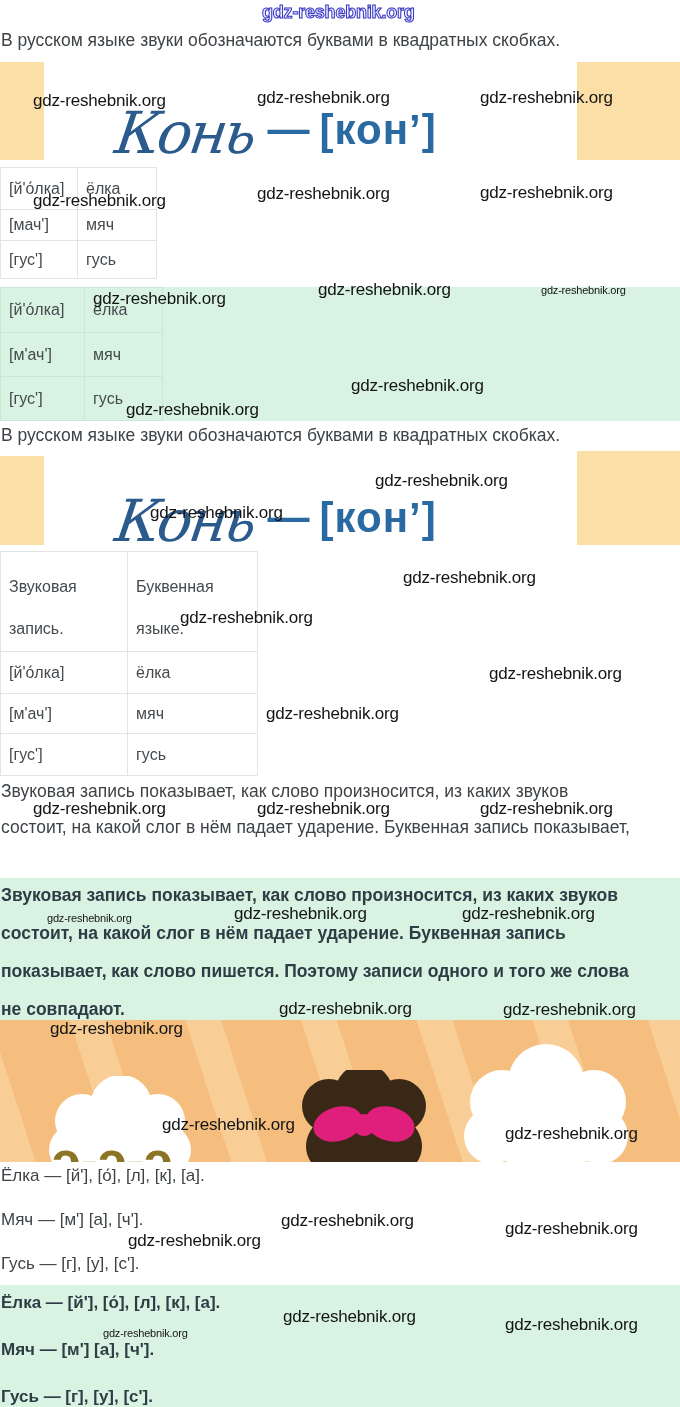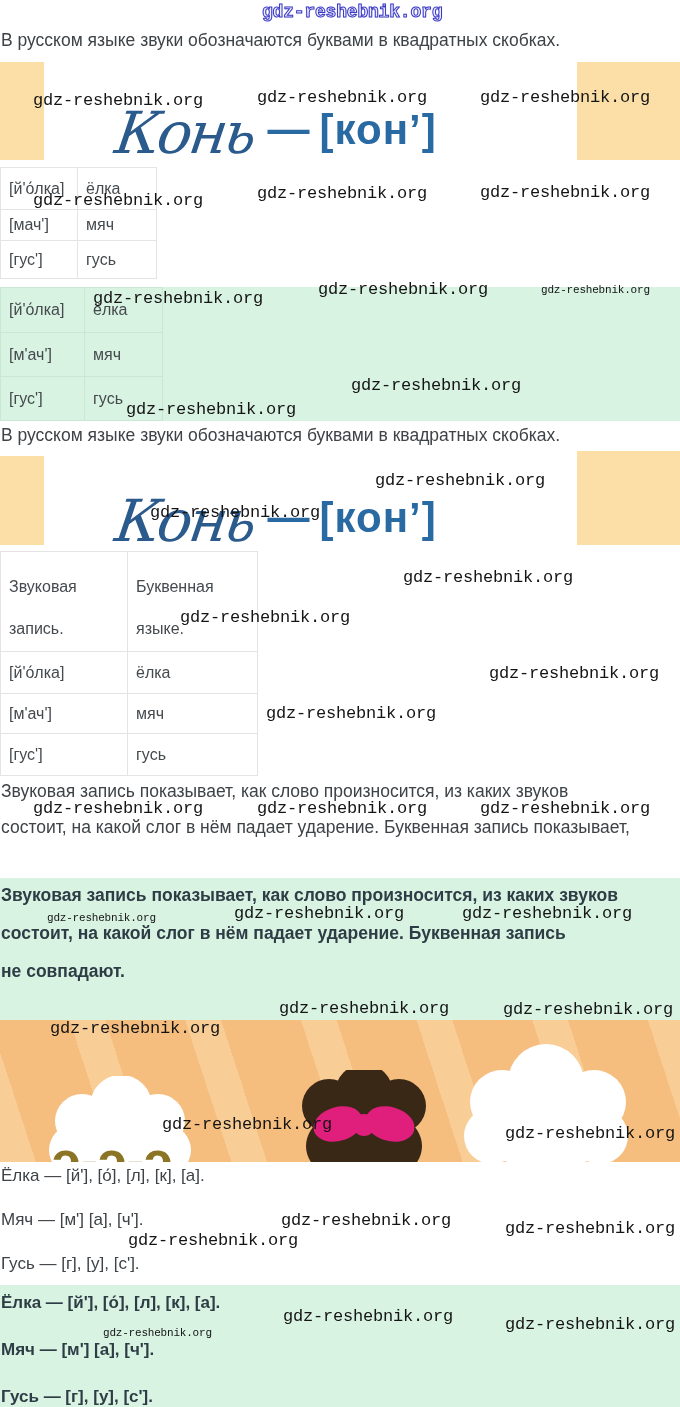--- a/index.html
+++ b/index.html
@@ -1,19 +1,19 @@
 <!DOCTYPE html>
 <html><head>
 <meta charset="utf-8">
 <style>
   html,body{margin:0;padding:0;background:#fff;}
   .page{position:relative;width:680px;height:1407px;overflow:hidden;background:#fff;
         font-family:"Liberation Sans","DejaVu Sans",sans-serif;color:#3f4449;}
   
-  .wm{position:absolute;font-size:17px;color:#141414;white-space:nowrap;letter-spacing:-0.2px;font-family:Liberation Mono, monospace;}
+  .wm{position:absolute;font-size:17px;color:#141414;white-space:nowrap;letter-spacing:-0.2px;}
   .wm-sm{font-size:11px;}
   .wm-blue{font-size:18px;font-weight:700;color:#eef;-webkit-text-stroke:1px #3b3bc4;text-shadow:0 0 1px #3b3bc4;}
   
   .sentence{position:absolute;left:1px;font-size:17.5px;line-height:20px;color:#3e4347;white-space:nowrap;}
   .para{position:absolute;left:1px;font-size:17.5px;color:#3e4347;}
   .para .pline{line-height:20px;margin-bottom:16px;white-space:nowrap;}
   .para-green{position:absolute;left:1px;font-size:17.5px;font-weight:700;color:#2e3d45;}
   .para-green .pline{line-height:20px;margin-bottom:18px;white-space:nowrap;}
   
   .band{position:absolute;left:0;width:680px;}
@@ -127,20 +127,21 @@
     </table>
 
   <div class="para" style="top:781px;">
     <div class="pline">Звуковая запись показывает, как слово произносится, из каких звуков</div>
     <div class="pline">состоит, на какой слог в нём падает ударение. Буквенная запись показывает,</div>
   </div>
 
   <div class="para-green" style="top:885px;">
     <div class="pline">Звуковая запись показывает, как слово произносится, из каких звуков</div>
     <div class="pline">состоит, на какой слог в нём падает ударение. Буквенная запись</div>
+    <div class="pline">показывает, как слово пишется. Поэтому записи одного и того же слова</div>
     <div class="pline">не совпадают.</div>
   </div>
 
   <div class="orange">
 
     <svg class="cloud" style="left:44px;top:56px;" width="155" height="100" viewBox="0 0 155 100">
       <circle cx="38" cy="45" r="27" fill="#fff"></circle>
       <circle cx="77" cy="30" r="31" fill="#fff"></circle>
       <circle cx="114" cy="45" r="27" fill="#fff"></circle>
       <circle cx="30" cy="74" r="25" fill="#fff"></circle>

